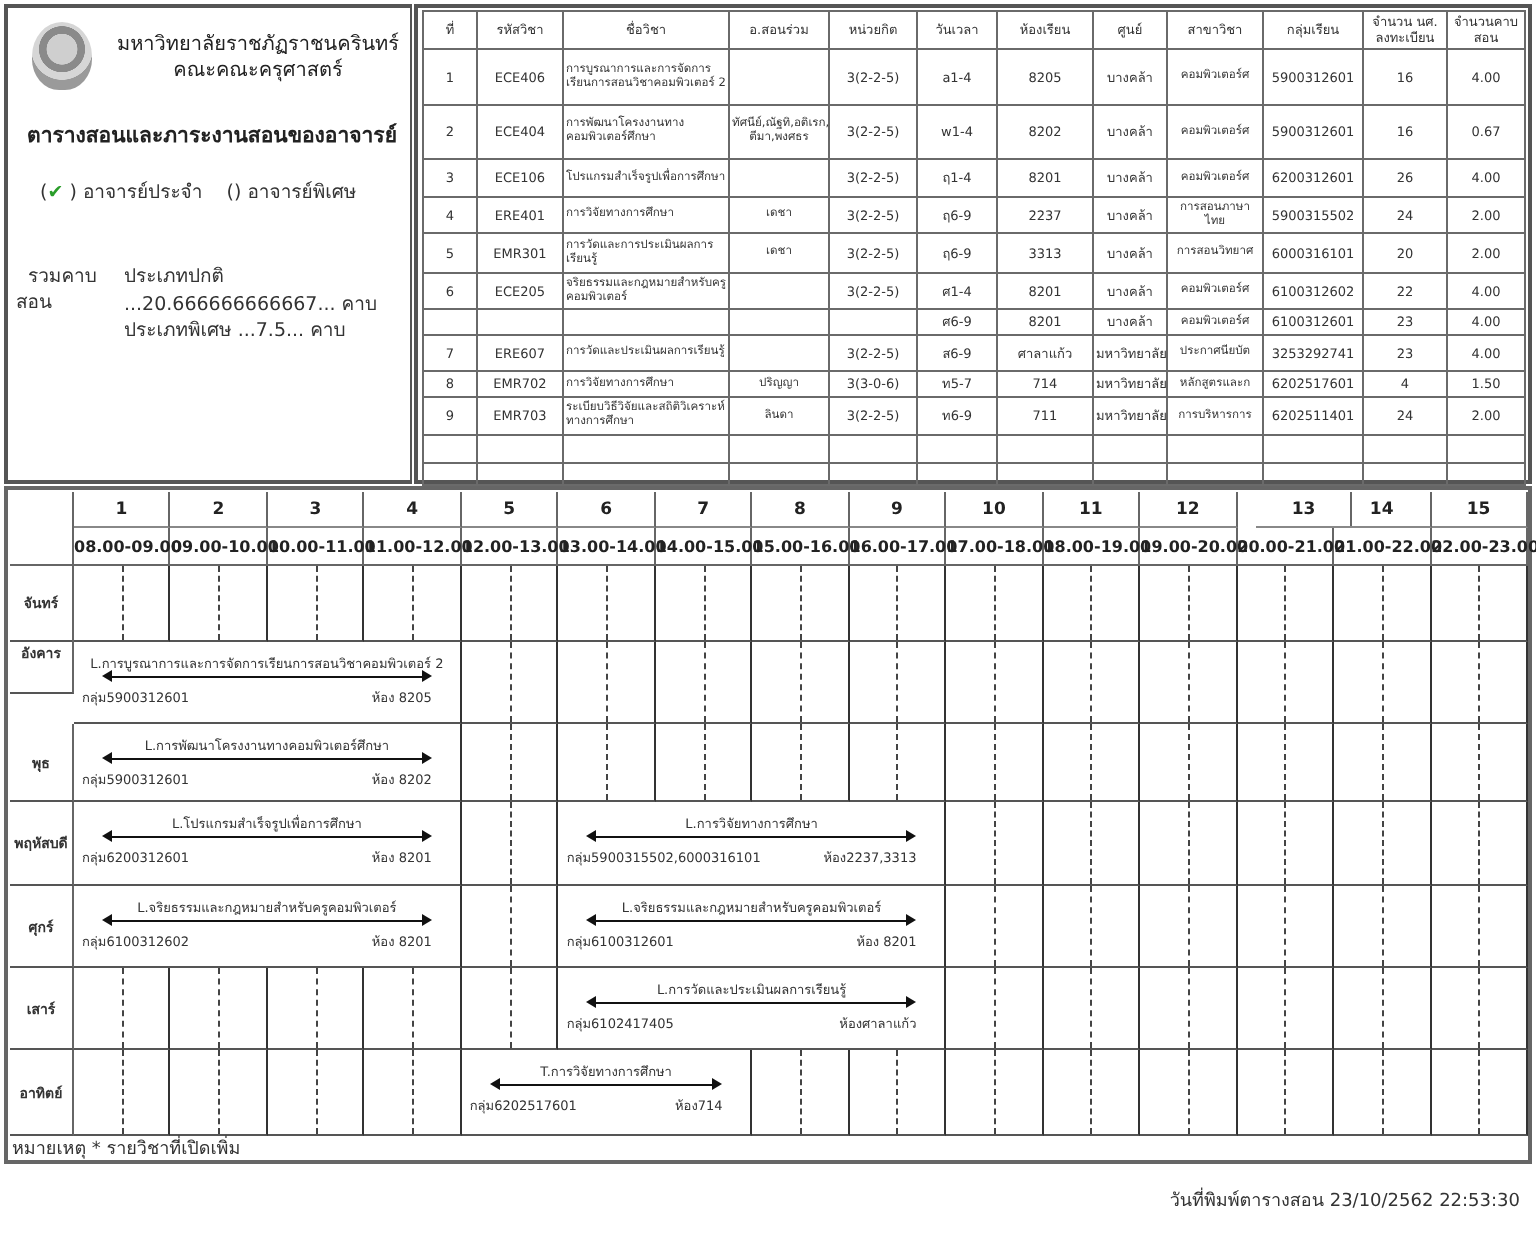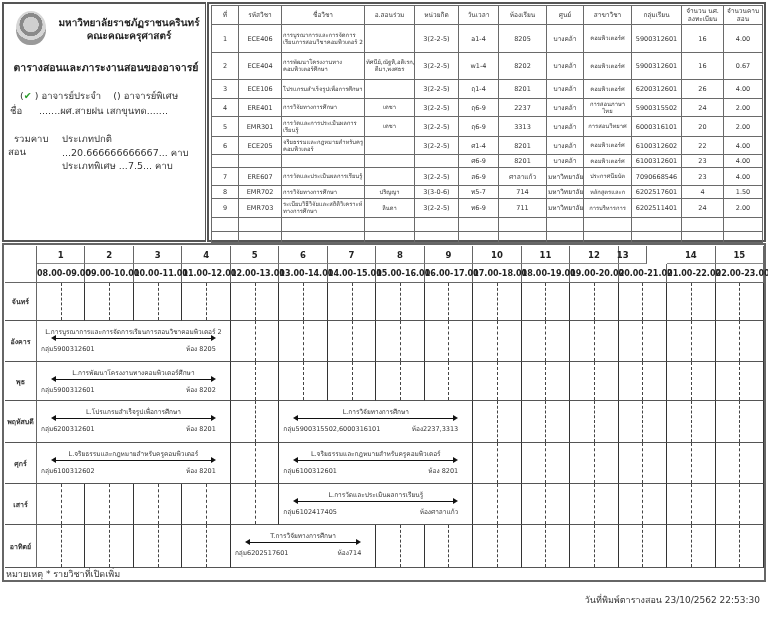--- a/index.html
+++ b/index.html
@@ -9,21 +9,21 @@
   
   .info-panel {
     position: absolute; left: 2px; top: 2px; width: 204px; height: 240px;
     border: 2px solid #555; border-right: 1px solid #555; background: #fff;
   }
   .logo {
     position: absolute; left: 12px; top: 7px; width: 30px; height: 34px;
     border-radius: 50% 50% 45% 45%; background: radial-gradient(circle at 50% 40%, #cfcfcf 0 30%, #8a8a8a 31% 45%, #d6d6d6 46% 60%, #9a9a9a 61%);
   }
   .uni-name { position: absolute; left: 48px; top: 12px; width: 154px; text-align: center;
-    font-size: 10px; font-weight: bold; line-height: 13px; color: #222; }
+    font-size: 10px; font-weight: normal; line-height: 13px; color: #222; }
   .doc-title { position: absolute; left: 4px; top: 55px; width: 196px; text-align: center;
     font-size: 10.5px; font-weight: bold; color: #222; }
   .semester { position: absolute; left: 4px; top: 70px; width: 196px; text-align: center; font-size: 10px; color: #333; }
   .type-row { position: absolute; left: 16px; top: 84px; font-size: 9.5px; color: #333; white-space: nowrap; }
   .check { color: #2a9d2a; font-weight: bold; }
   .name-row { position: absolute; left: 6px; top: 99px; font-size: 9.5px; color: #333; white-space: nowrap; }
   .name-row .lbl { display: inline-block; width: 26px; }
   .total-lbl { position: absolute; left: 4px; top: 128px; width: 50px; font-size: 9.5px; line-height: 13px; color: #333; }
   .total-lbl .l1 { padding-left: 6px; display: block; }
   .total-vals { position: absolute; left: 58px; top: 128px; font-size: 9.5px; line-height: 13.5px; color: #333; white-space: nowrap; }
@@ -74,24 +74,20 @@
   <div class="logo"></div>
   <div class="uni-name">
     <div>มหาวิทยาลัยราชภัฏราชนครินทร์</div>
     <div>คณะคณะครุศาสตร์</div>
   </div>
   <div class="doc-title">ตารางสอนและภาระงานสอนของอาจารย์</div>
   <div class="type-row">
     <span>(</span><span class="check">✔</span>
     <span>) อาจารย์ประจำ</span>
     &nbsp;&nbsp;&nbsp;<span>() อาจารย์พิเศษ</span>
-  </div>
-  <div class="name-row">
-    <span class="lbl">ชื่อ</span>
-    <span>.......ผศ.สายฝน เสกขุนทด.......</span>
   </div>
   <div class="total-lbl">
     <span class="l1">รวมคาบ</span>
     <span>สอน</span>
   </div>
   <div class="total-vals">
     <div>ประเภทปกติ</div>
     <div>...20.666666666667... คาบ</div>
     <div>ประเภทพิเศษ ...7.5... คาบ</div>
   </div>
@@ -231,21 +227,21 @@
         <tr style="height: 18px;">
           <td>7</td>
           <td>ERE607</td>
           <td class="subj">การวัดและประเมินผลการเรียนรู้</td>
           <td class="staff"></td>
           <td>3(2-2-5)</td>
           <td>ส6-9</td>
           <td>ศาลาแก้ว</td>
           <td>มหาวิทยาลัย</td>
           <td class="staff">ประกาศนียบัต</td>
-          <td>7090668546</td>
+          <td>3253292741</td>
           <td>23</td>
           <td>4.00</td>
         </tr>
         <tr style="height: 13px;">
           <td>8</td>
           <td>EMR702</td>
           <td class="subj">การวิจัยทางการศึกษา</td>
           <td class="staff">ปริญญา</td>
           <td>3(3-0-6)</td>
           <td>ท5-7</td>
@@ -322,21 +318,21 @@
       <div class="slot-num" style="left: 371.29px; width: 48.47px;">8</div>
       <div class="slot-time" style="left: 371.29px; width: 48.47px;">15.00-16.00</div>
       <div class="slot-num" style="left: 419.76px; width: 48.47px;">9</div>
       <div class="slot-time" style="left: 419.76px; width: 48.47px;">16.00-17.00</div>
       <div class="slot-num" style="left: 468.23px; width: 48.47px;">10</div>
       <div class="slot-time" style="left: 468.23px; width: 48.47px;">17.00-18.00</div>
       <div class="slot-num" style="left: 516.7px; width: 48.47px;">11</div>
       <div class="slot-time" style="left: 516.7px; width: 48.47px;">18.00-19.00</div>
       <div class="slot-num" style="left: 565.17px; width: 48.47px;">12</div>
       <div class="slot-time" style="left: 565.17px; width: 48.47px;">19.00-20.00</div>
-      <div class="slot-num" style="left: 594px; width: 48.47px;">13</div>
+      <div class="slot-num" style="left: 623px; width: 48.47px;">13</div>
       <div class="slot-time" style="left: 613.64px; width: 48.47px;">20.00-21.00</div>
       <div class="slot-num" style="left: 662.11px; width: 48.47px;">14</div>
       <div class="slot-time" style="left: 662.11px; width: 48.47px;">21.00-22.00</div>
       <div class="slot-num" style="left: 710.58px; width: 48.47px;">15</div>
       <div class="slot-time" style="left: 710.58px; width: 48.47px;">22.00-23.00</div>
       <div class="day-label" style="top: 37px; height: 38px;">จันทร์</div>
       <div class="cell" style="left: 32px; width: 48.47px; top: 37px; height: 38px;"></div>
       <div class="cell" style="left: 80.47px; width: 48.47px; top: 37px; height: 38px;"></div>
       <div class="cell" style="left: 128.94px; width: 48.47px; top: 37px; height: 38px;"></div>
       <div class="cell" style="left: 177.41px; width: 48.47px; top: 37px; height: 38px;"></div>
@@ -344,21 +340,21 @@
       <div class="cell" style="left: 274.35px; width: 48.47px; top: 37px; height: 38px;"></div>
       <div class="cell" style="left: 322.82px; width: 48.47px; top: 37px; height: 38px;"></div>
       <div class="cell" style="left: 371.29px; width: 48.47px; top: 37px; height: 38px;"></div>
       <div class="cell" style="left: 419.76px; width: 48.47px; top: 37px; height: 38px;"></div>
       <div class="cell" style="left: 468.23px; width: 48.47px; top: 37px; height: 38px;"></div>
       <div class="cell" style="left: 516.7px; width: 48.47px; top: 37px; height: 38px;"></div>
       <div class="cell" style="left: 565.17px; width: 48.47px; top: 37px; height: 38px;"></div>
       <div class="cell" style="left: 613.64px; width: 48.47px; top: 37px; height: 38px;"></div>
       <div class="cell" style="left: 662.11px; width: 48.47px; top: 37px; height: 38px;"></div>
       <div class="cell" style="left: 710.58px; width: 48.47px; top: 37px; height: 38px;"></div>
-      <div class="day-label" style="top: 75px; height: 41px;">อังคาร</div>
+      <div class="day-label" style="top: 60px; height: 41px;">อังคาร</div>
       <div class="cell" style="left: 32px; width: 48.47px; top: 75px; height: 41px;"></div>
       <div class="cell" style="left: 80.47px; width: 48.47px; top: 75px; height: 41px;"></div>
       <div class="cell" style="left: 128.94px; width: 48.47px; top: 75px; height: 41px;"></div>
       <div class="cell" style="left: 177.41px; width: 48.47px; top: 75px; height: 41px;"></div>
       <div class="cell" style="left: 225.88px; width: 48.47px; top: 75px; height: 41px;"></div>
       <div class="cell" style="left: 274.35px; width: 48.47px; top: 75px; height: 41px;"></div>
       <div class="cell" style="left: 322.82px; width: 48.47px; top: 75px; height: 41px;"></div>
       <div class="cell" style="left: 371.29px; width: 48.47px; top: 75px; height: 41px;"></div>
       <div class="cell" style="left: 419.76px; width: 48.47px; top: 75px; height: 41px;"></div>
       <div class="cell" style="left: 468.23px; width: 48.47px; top: 75px; height: 41px;"></div>

